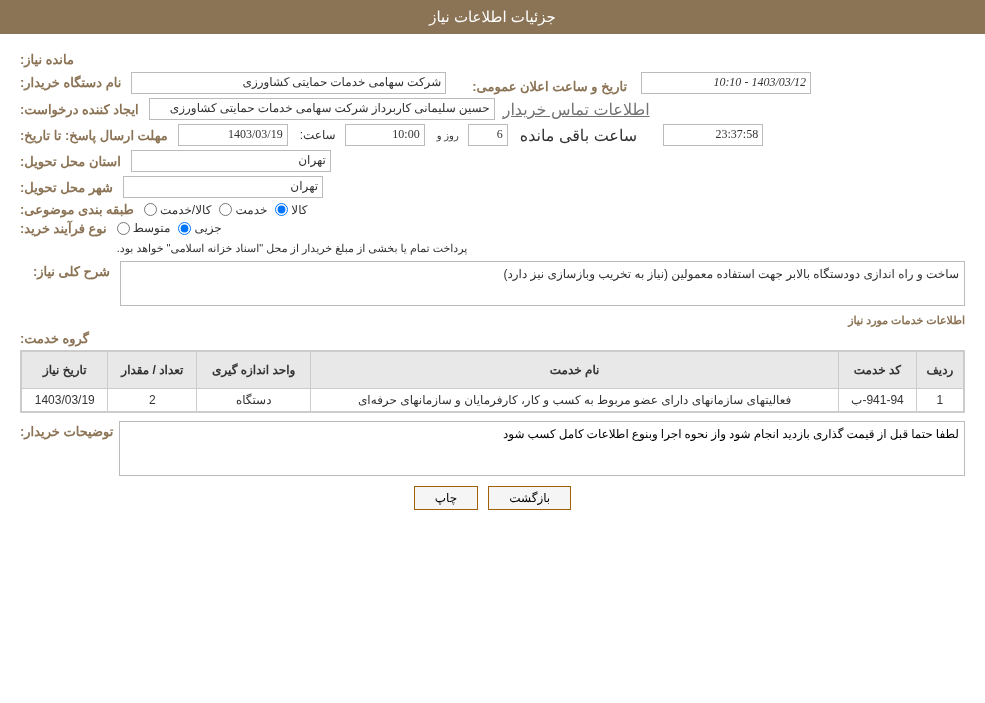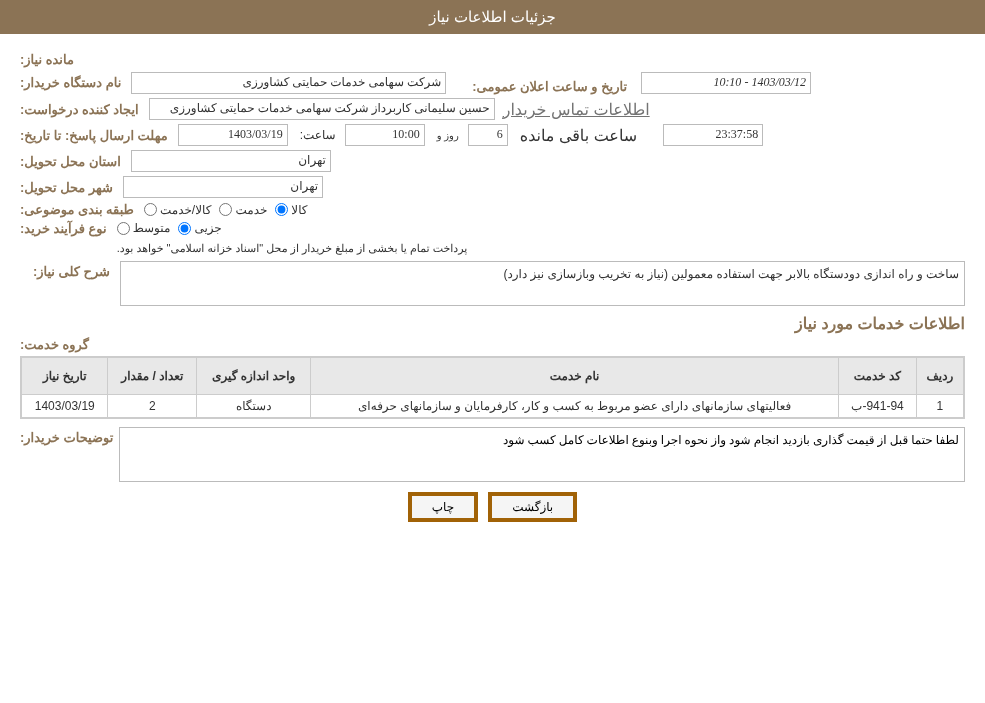--- a/index.html
+++ b/index.html
@@ -37,21 +37,21 @@
     }
     .link-text {
       color: #737373;
       text-decoration: underline;
       cursor: pointer;
       font-size: 16px;
     }
     .section-title {
       color: #8B7355;
       font-weight: bold;
-      font-size: 16px;
+      font-size: 11px;
       margin: 8px 0 4px 0;
       text-align: right;
     }
     .table-section {
       border: 1px solid #ccc;
       margin-bottom: 8px;
     }
     table {
       width: 100%;
       border-collapse: collapse;
@@ -87,21 +87,21 @@
       display: flex;
       justify-content: center;
       gap: 10px;
       margin: 10px 0;
     }
     .btn {
       padding: 4px 20px;
       font-family: Tahoma, Arial, sans-serif;
       font-size: 12px;
       cursor: pointer;
-      border: 4px solid #a16207;
+      border: 1px solid #a16207;
       background: #f5f5f5;
     }
     .info-row {
       display: flex;
       align-items: center;
       justify-content: flex-end;
       gap: 6px;
       margin-bottom: 4px;
       flex-wrap: nowrap;
     }

